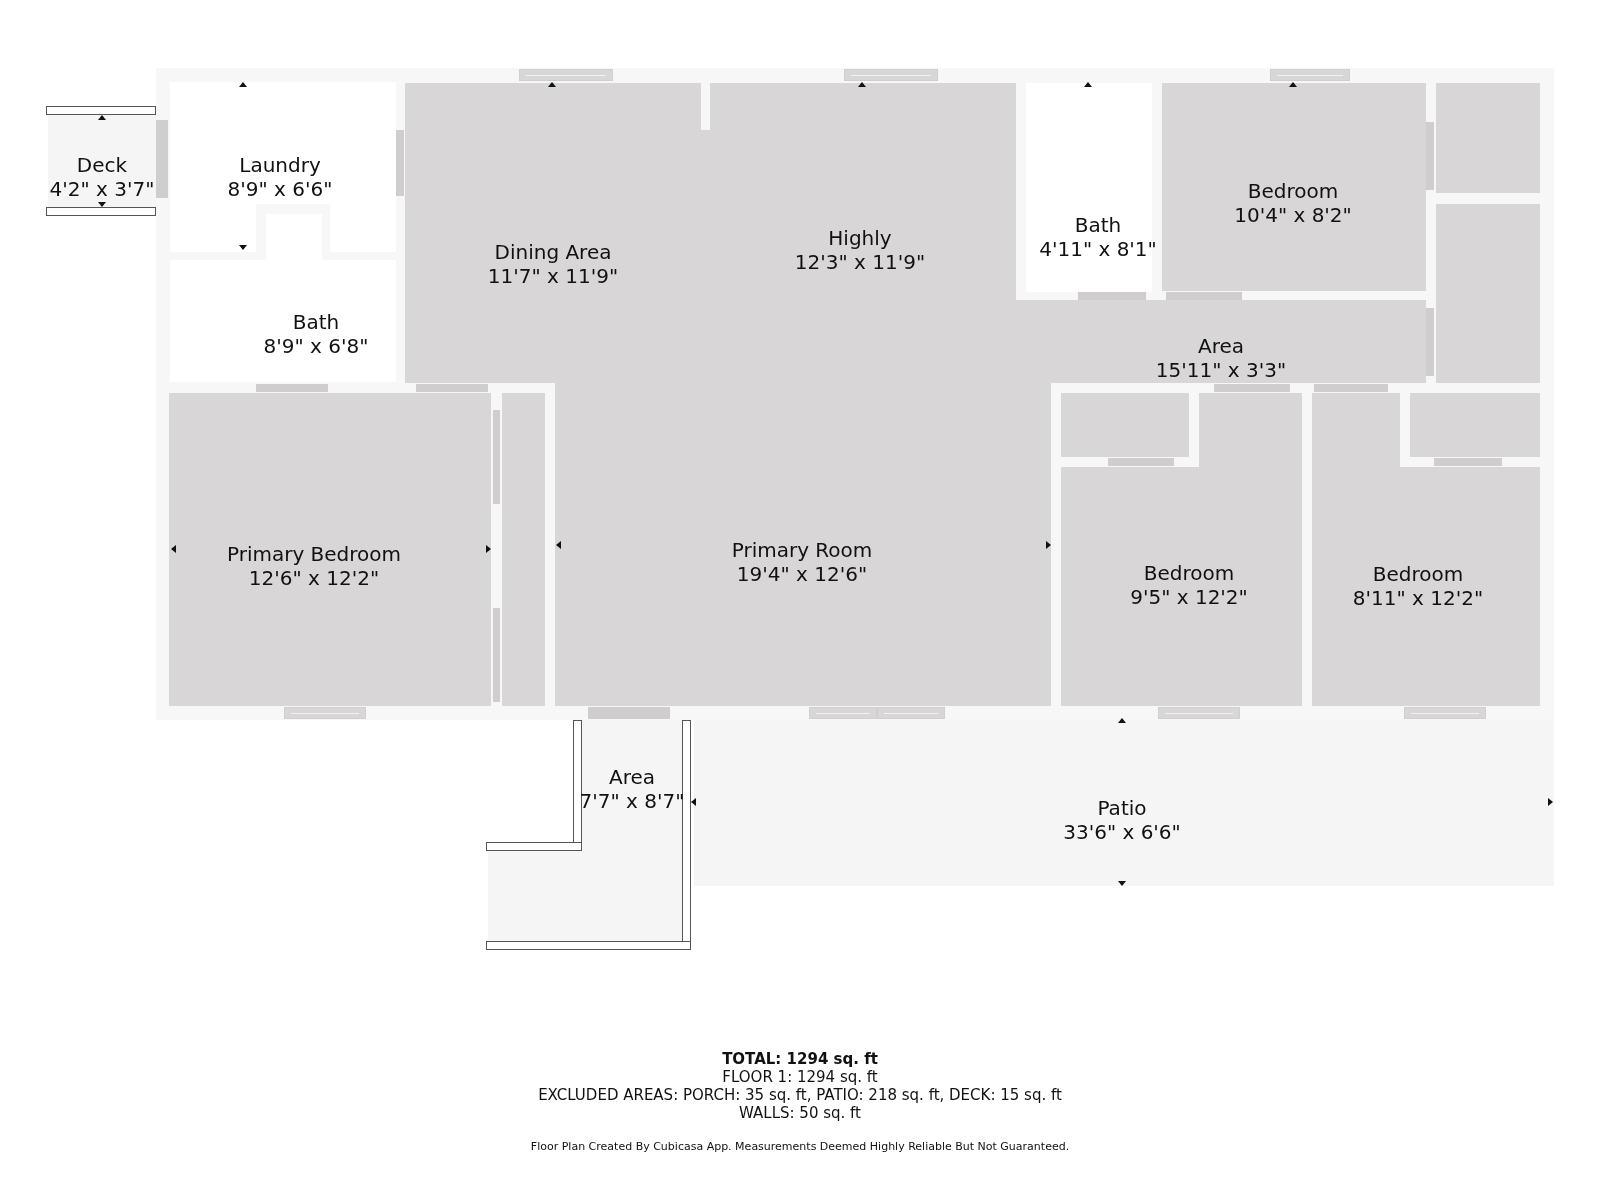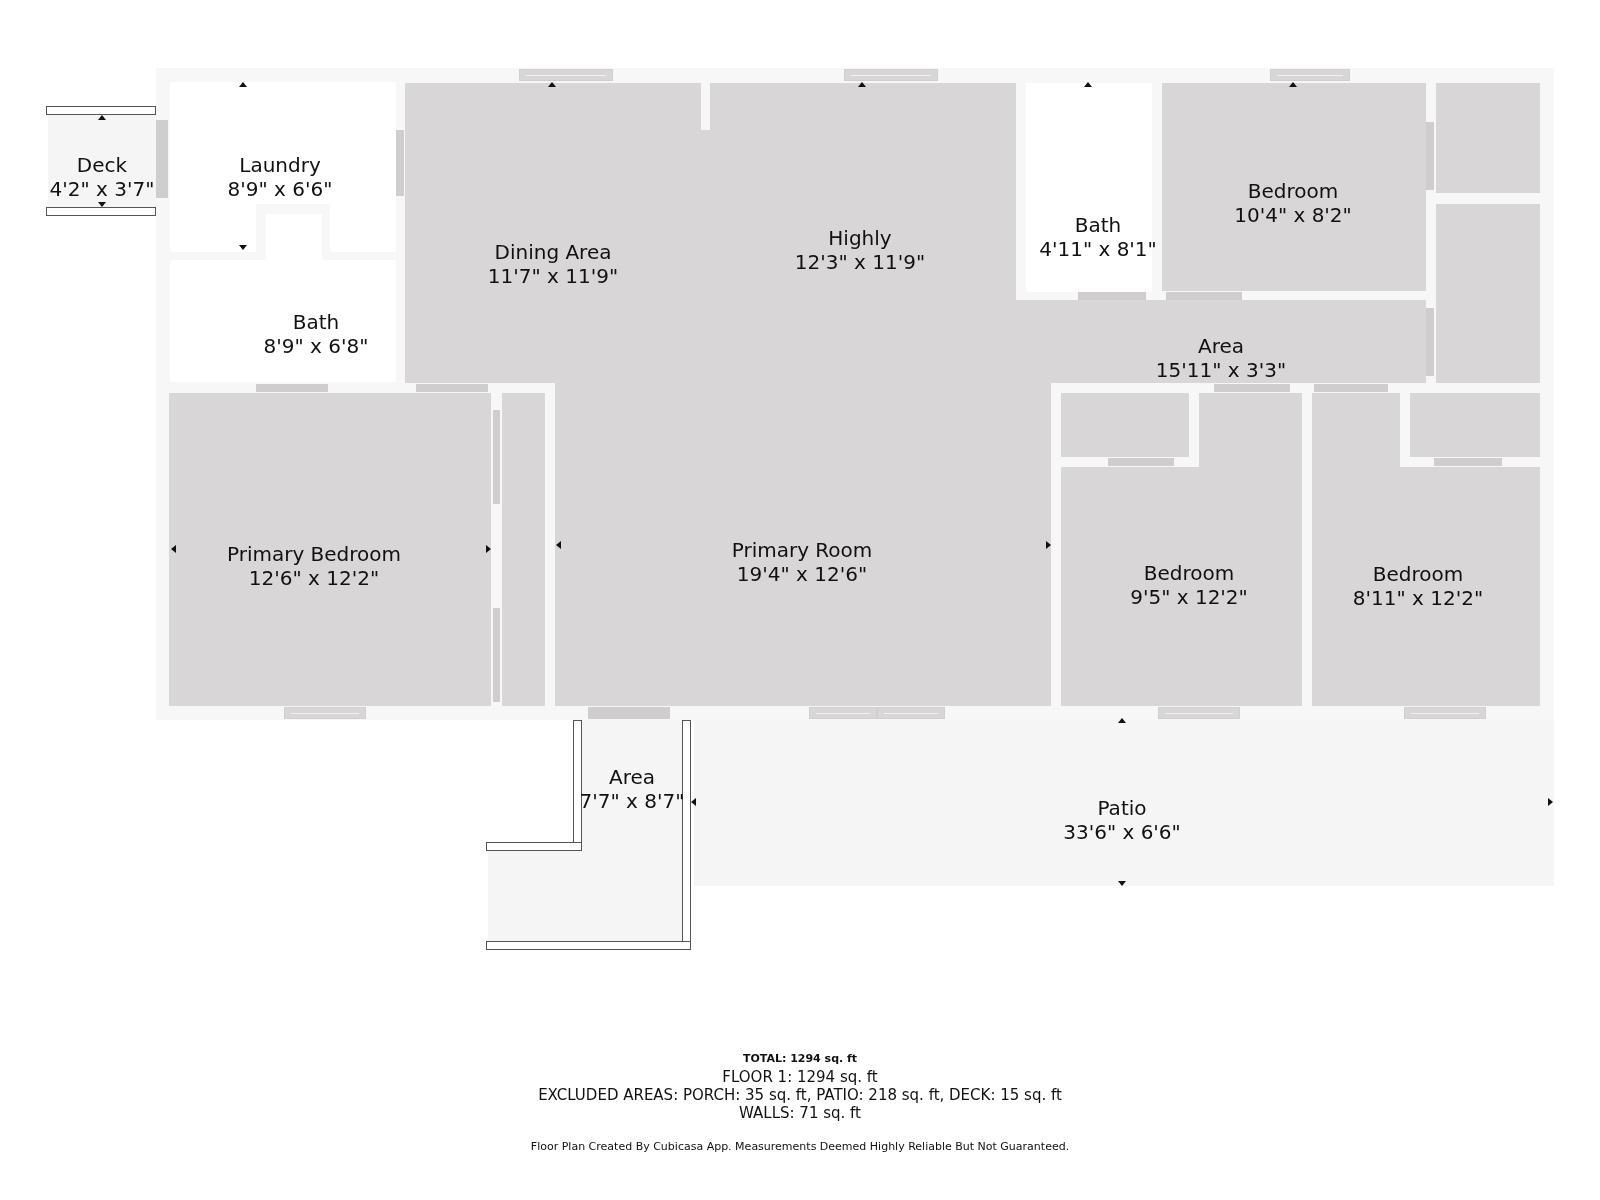--- a/index.html
+++ b/index.html
@@ -17,21 +17,21 @@
   .window { position: absolute; background: #d8d6d7; border: 1px solid #cfcfcf; box-sizing: border-box; }
   .window.h::after { content: ""; position: absolute; left: 6px; right: 6px; top: 50%; height: 1px; background: #f2f2f2; }
   .door-gap { position: absolute; background: #cfcdce; }
   .rail { position: absolute; border: 1.5px solid #555; background: #fff; box-sizing: border-box; }
   .tick { position: absolute; width: 0; height: 0; }
   .tick.up { border-left: 4px solid transparent; border-right: 4px solid transparent; border-bottom: 5px solid #111; }
   .tick.down { border-left: 4px solid transparent; border-right: 4px solid transparent; border-top: 5px solid #111; }
   .tick.left { border-top: 4px solid transparent; border-bottom: 4px solid transparent; border-right: 5px solid #111; }
   .tick.right { border-top: 4px solid transparent; border-bottom: 4px solid transparent; border-left: 5px solid #111; }
   .footer { position: absolute; left: 0; width: 1600px; text-align: center; top: 1050px; }
-  .footer .total { font-weight: bold; font-size: 11px; line-height: 18px; }
+  .footer .total { font-weight: bold; font-size: 15px; line-height: 18px; }
   .footer .line { font-size: 15px; line-height: 18px; }
   .footer .disclaimer { font-size: 11px; margin-top: 18px; }
 </style>
 </head>
 <body>
 
 <div class="plan">
 
   <div class="ext-wall" style="left:140px;top:68px;width:1398px;height:652px;"></div>
 
@@ -176,15 +176,15 @@
   <div class="tick up" style="left:1102px;top:718px;"></div>
   <div class="tick down" style="left:1102px;top:881px;"></div>
   <div class="tick right" style="left:1532px;top:798px;"></div>
   <div class="tick left" style="left:675px;top:798px;"></div>
 </div>
 
 <div class="footer">
   <div class="total">TOTAL: 1294 sq. ft</div>
   <div class="line">FLOOR 1: 1294 sq. ft</div>
   <div class="line">EXCLUDED AREAS: PORCH: 35 sq. ft, PATIO: 218 sq. ft, DECK: 15 sq. ft</div>
-  <div class="line">WALLS: 71 sq. ft</div>
+  <div class="line">WALLS: 50 sq. ft</div>
   <div class="disclaimer">Floor Plan Created By Cubicasa App. Measurements Deemed Highly Reliable But Not Guaranteed.</div>
 </div>
 
 </body></html>

